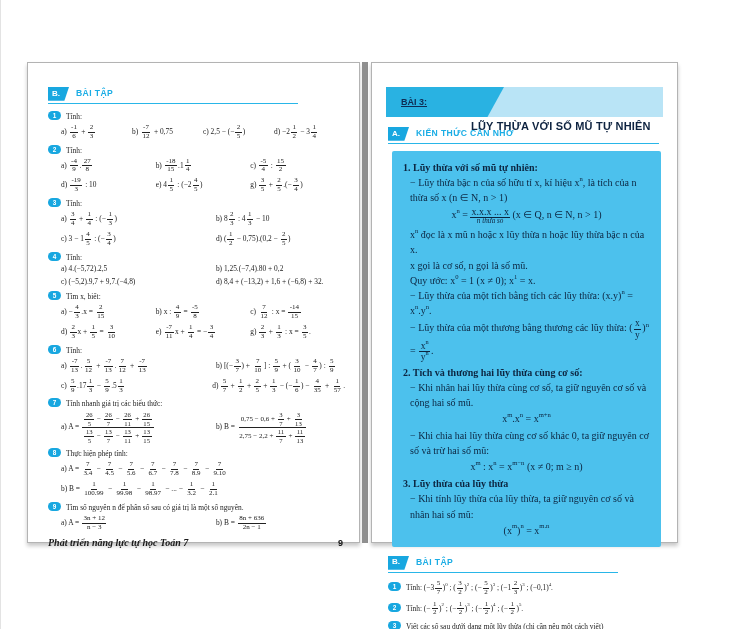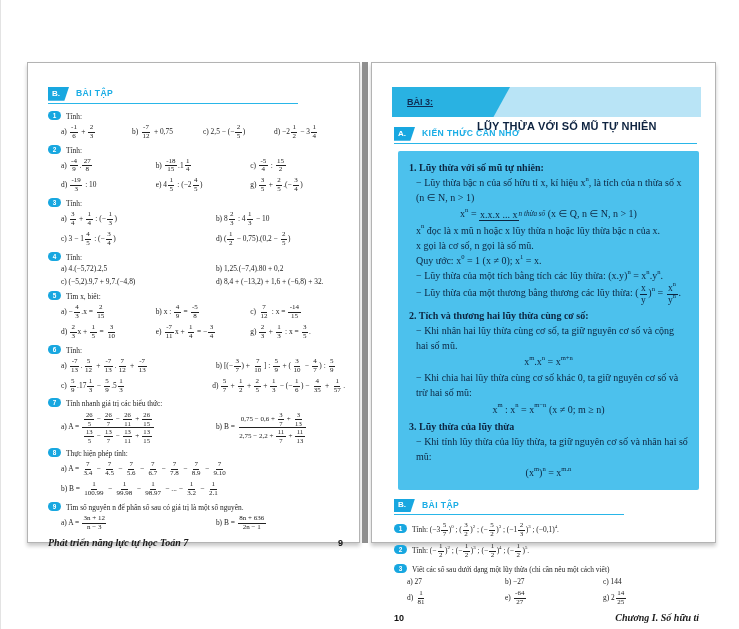--- a/index.html
+++ b/index.html
@@ -2,21 +2,21 @@
 <html><head>
 <meta charset="utf-8">
 <style>
   html,body{margin:0;padding:0;background:#ffffff;}
   .canvas{position:relative;width:739px;height:629px;background:#fff;overflow:hidden;
           font-family:"Liberation Serif", serif;color:#222;border-left:1px solid #e3e3e3;}
   .spread{position:absolute;left:26px;top:62px;display:flex;}
   .page{box-sizing:border-box;width:333px;height:481px;background:#fff;border:1px solid #b3b3b3;
         box-shadow:0 3px 4px rgba(0,0,0,.22);display:flex;flex-direction:column;
         padding:24px 14px 12px 18px;font-size:7.4px;line-height:1.35;}
-  .page.right{width:345px;padding:22px 14px 12px 20px;}
+  .page.right{width:307px;padding:22px 14px 12px 14px;}
   .spine{width:11px;background:linear-gradient(90deg,transparent 0 2px,#8f8f8f 2px 8px,transparent 8px 11px);}
 
   
   .sec-head{display:flex;align-items:center;border-bottom:1.4px solid #29b6e8;
             padding-bottom:2px;margin:0 0 7px 2px;}
   .sec-head.w250{width:250px;}
   .sec-head.wfull{width:98%;}
   .sec-head.w230{width:230px;}
   .sec-badge{display:inline-block;background:#18a7e0;color:#fff;font-weight:bold;font-size:8px;
              font-family:"Liberation Sans",sans-serif;padding:1.5px 9px 1.5px 4px;margin-right:7px;
@@ -55,21 +55,21 @@
   .cols3 .ex-item{flex:1;}
   .cols4 .ex-item{flex:1;}
   .ex-note{margin:2px 0 2px 13px;text-indent:10px;line-height:1.5;}
 
   
   .frac{display:inline-flex;flex-direction:column;align-items:center;vertical-align:middle;
         margin:0 1px;line-height:1.12;font-size:.95em;text-align:center;}
   .frac > .num{display:block;border-bottom:.8px solid currentColor;padding:0 1.5px;white-space:nowrap;}
   .frac > .den{display:block;padding:0 1.5px;white-space:nowrap;}
   sup{font-size:.66em;line-height:0;position:relative;top:-.15em;}
-  .ubrace{display:inline-flex;flex-direction:row;align-items:center;vertical-align:middle;line-height:1.1;}
+  .ubrace{display:inline-flex;flex-direction:column;vertical-align:middle;line-height:1.1;}
   .ub-main{border-bottom:.9px solid currentColor;padding:0 1px;}
   .ub-label{font-size:.72em;font-style:italic;}
 
   
   .page-footer{margin-top:auto;display:flex;justify-content:space-between;align-items:baseline;padding:0 2px;}
   .footer-text{font-style:italic;font-weight:bold;font-size:10px;color:#1a1a1a;}
   .page-num{font-weight:bold;font-size:9px;font-family:"Liberation Sans",sans-serif;color:#111;}
 </style>
 </head>
 <body>

